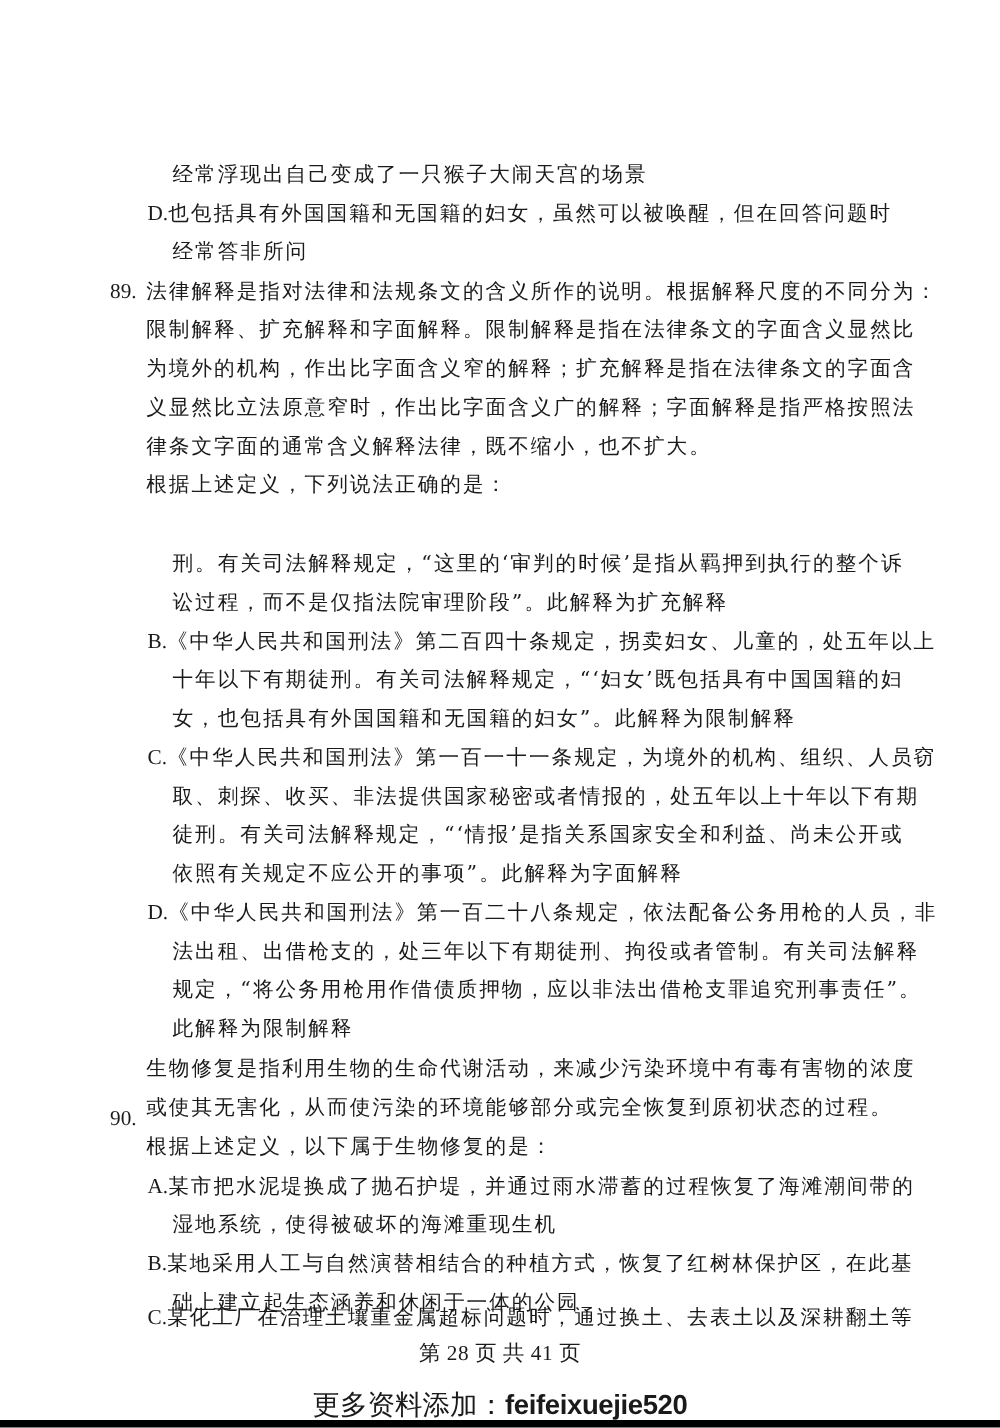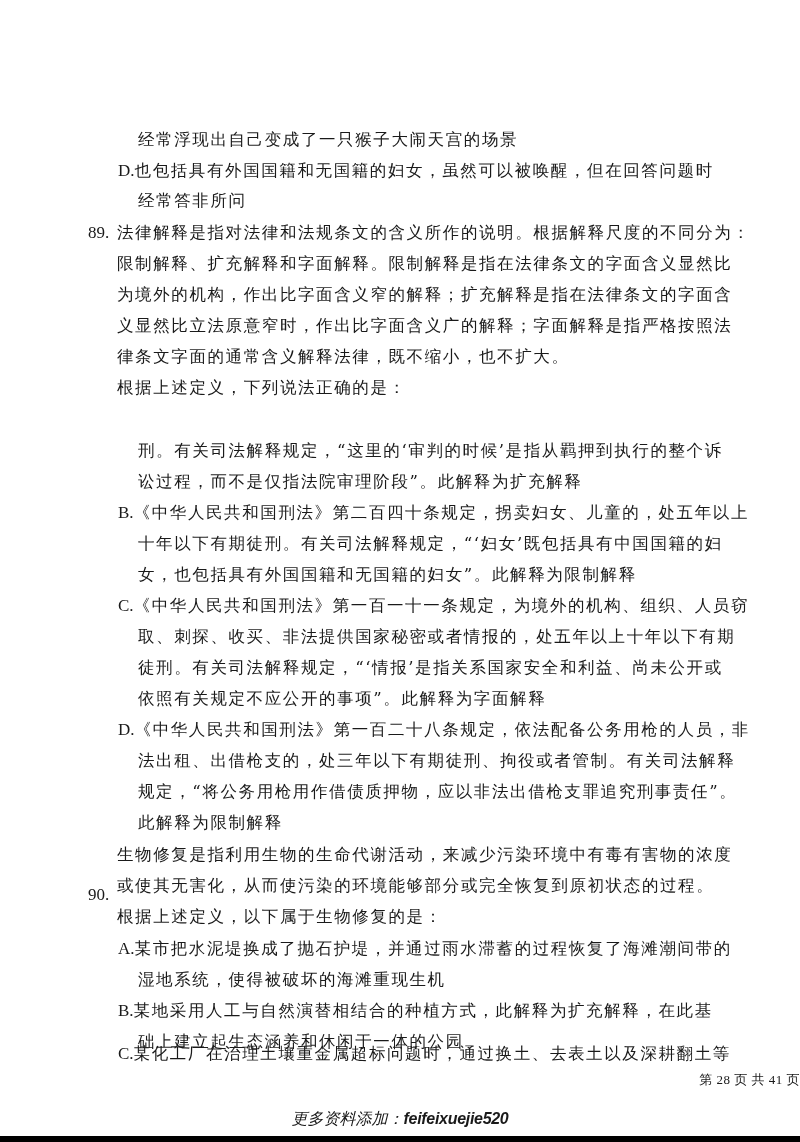--- a/index.html
+++ b/index.html
@@ -8,26 +8,26 @@
     font-family:"DejaVu Serif","Liberation Serif",serif; color:#1a1a1a;
   }
   .page { position:absolute; left:0; top:0; width:800px; height:1142px; }
   .line {
     position:absolute; white-space:nowrap; font-size:16.5px; line-height:20px;
     letter-spacing:1.6px;
   }
   .qnum { position:absolute; font-size:17px; line-height:20px; font-family:"Liberation Serif",serif; }
   .lbl { font-family:"Liberation Serif",serif; font-size:17px; letter-spacing:0; }
   .footer-page {
-    position:absolute; left:0; width:800px; top:1071px; text-align:right;
-    font-size:13px; font-family:"Liberation Serif","DejaVu Serif",serif; letter-spacing:0.5px;
+    position:absolute; left:0; width:800px; top:1071px; text-align:center;
+    font-size:17px; font-family:"Liberation Serif","DejaVu Serif",serif; letter-spacing:0.5px;
   }
   .footer-note {
     position:absolute; left:0; width:800px; top:1109px; text-align:center;
-    font-size:16px; font-family:"DejaVu Sans","Liberation Sans",sans-serif;font-style:italic;
+    font-size:22px; font-family:"DejaVu Sans","Liberation Sans",sans-serif;
   }
   .footer-note .id { font-family:"Liberation Sans",sans-serif; font-weight:bold; letter-spacing:-0.3px; }
   .bottom-bar { position:absolute; left:0; top:1136px; width:800px; height:6px; background:#000; }
 </style>
 </head>
 <body>
 
 <div class="page">
 
   <div class="line" style="left:138px;top:130px;">经常浮现出自己变成了一只猴子大闹天宫的场景</div>
@@ -61,21 +61,21 @@
   <div class="line" style="left:138px;top:813px;">此解释为限制解释</div>
 
   <div class="qnum" style="left:88px;top:885px;">90.</div>
   <div class="line" style="left:117px;top:845px;">生物修复是指利用生物的生命代谢活动，来减少污染环境中有毒有害物的浓度</div>
   <div class="line" style="left:117px;top:876px;">或使其无害化，从而使污染的环境能够部分或完全恢复到原初状态的过程。</div>
   <div class="line" style="left:117px;top:907px;">根据上述定义，以下属于生物修复的是：</div>
 
   <div class="line" style="left:118px;top:939px;"><span class="lbl">A.</span><span>某市把水泥堤换成了抛石护堤，并通过雨水滞蓄的过程恢复了海滩潮间带的</span></div>
   <div class="line" style="left:138px;top:970px;">湿地系统，使得被破坏的海滩重现生机</div>
 
-  <div class="line" style="left:118px;top:1001px;"><span class="lbl">B.</span><span>某地采用人工与自然演替相结合的种植方式，此解释为扩充解释，在此基</span></div>
+  <div class="line" style="left:118px;top:1001px;"><span class="lbl">B.</span><span>某地采用人工与自然演替相结合的种植方式，恢复了红树林保护区，在此基</span></div>
   <div class="line" style="left:138px;top:1032px;">础上建立起生态涵养和休闲于一体的公园</div>
 
   <div class="line" style="left:118px;top:1044px;"><span class="lbl">C.</span><span>某化工厂在治理土壤重金属超标问题时，通过换土、去表土以及深耕翻土等</span></div>
 
   <div class="footer-page">第 28 页   共 41 页</div>
   <div class="footer-note"><span>更多资料添加：</span><span class="id">feifeixuejie520</span></div>
   <div class="bottom-bar"></div>
 </div>
 
 </body></html>

